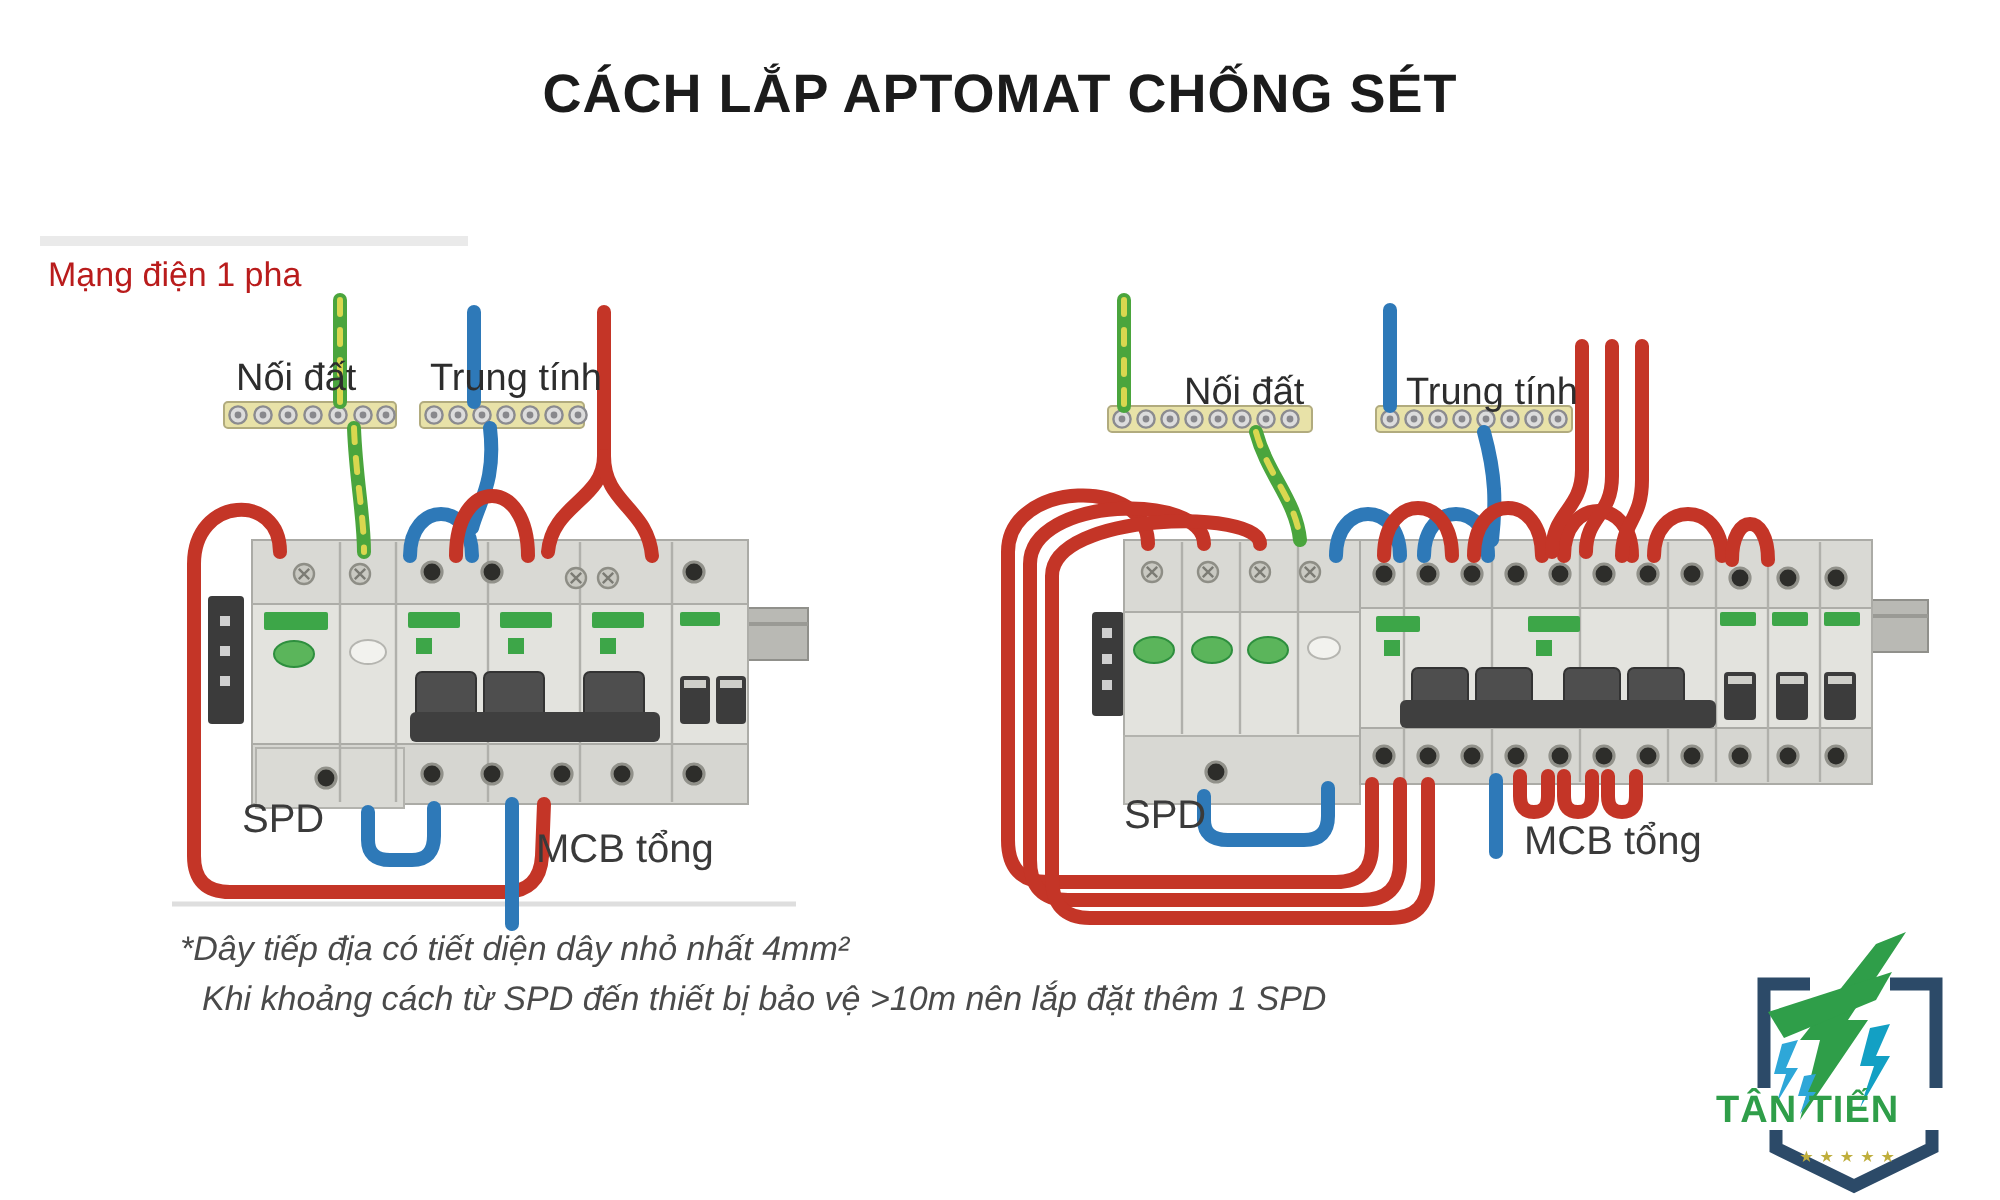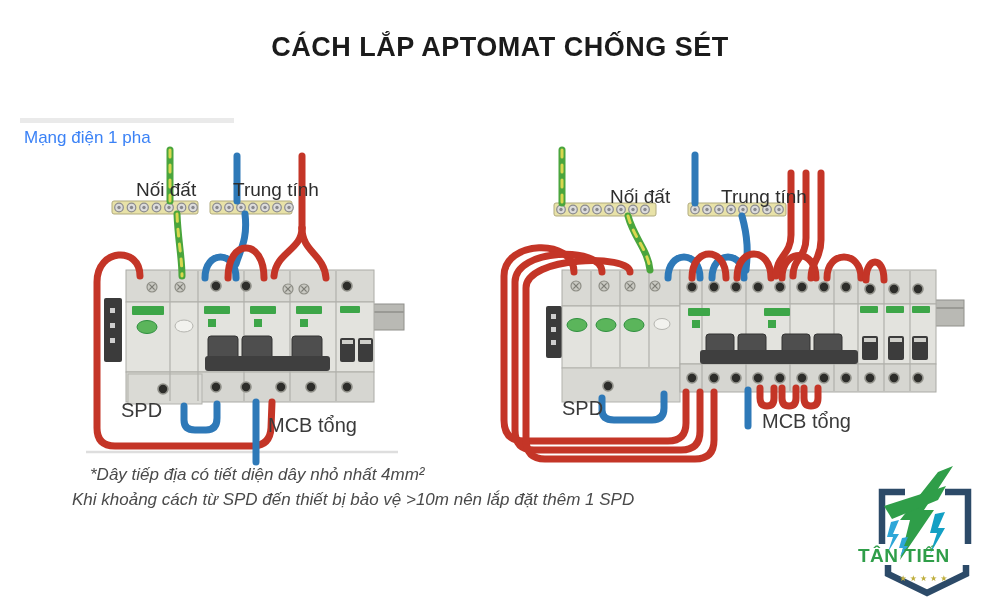--- a/index.html
+++ b/index.html
@@ -1,22 +1,22 @@
 <!DOCTYPE html>
 <html><head>
 <meta charset="utf-8">
 <style>
   html,body{margin:0;padding:0;background:#fff;}
   .canvas{position:relative;width:1000px;height:600px;background:#ffffff;overflow:hidden;
           font-family:"Liberation Sans",sans-serif;}
   .lbl{position:absolute;white-space:nowrap;}
   .page-title{left:0;right:0;top:32px;text-align:center;font-size:27px;font-weight:800;
               color:#1b1b1b;letter-spacing:.5px;}
-  .net-title{font-size:17px;color:#3b82f6;}
-  .wire-lbl{font-size:19px;color:#2d2d2d;margin-left:18px;}
+  .net-title{font-size:17px;color:#b91c1c;}
+  .wire-lbl{font-size:19px;color:#2d2d2d;}
   .dev-lbl{font-size:20px;color:#3a3a3a;}
   .note{font-style:italic;font-size:17px;color:#4a4a4a;}
   .logo-text{width:134px;text-align:left;font-size:19px;font-weight:800;color:#2f9e49;
              letter-spacing:.5px;}
   .logo-stars{width:134px;text-align:center;font-size:8px;color:#bfae3c;letter-spacing:3px;}
   svg{position:absolute;left:0;top:0;}
 </style>
 </head>
 <body>
 
@@ -313,17 +313,17 @@
   <div class="lbl wire-lbl" style="left:215px;top:179px;">Trung tính</div>
   <div class="lbl dev-lbl" style="left:121px;top:399px;">SPD</div>
   <div class="lbl dev-lbl" style="left:268px;top:414px;">MCB tổng</div>
 
   <div class="lbl wire-lbl" style="left:592px;top:186px;">Nối đất</div>
   <div class="lbl wire-lbl" style="left:703px;top:186px;">Trung tính</div>
   <div class="lbl dev-lbl" style="left:562px;top:397px;">SPD</div>
   <div class="lbl dev-lbl" style="left:762px;top:410px;">MCB tổng</div>
 
   <div class="lbl note" style="left:90px;top:465px;">*Dây tiếp địa có tiết diện dây nhỏ nhất 4mm²</div>
-  <div class="lbl note" style="left:72px;top:490px;">Khi khoảng cách từ SPD đến thiết bị bảo vệ &gt;10m nên lắp đặt thêm 1 SPD</div>
+  <div class="lbl note" style="left:101px;top:490px;">Khi khoảng cách từ SPD đến thiết bị bảo vệ &gt;10m nên lắp đặt thêm 1 SPD</div>
 
   <div class="lbl logo-text" style="left:858px;top:545px;">TÂN TIẾN</div>
   <div class="lbl logo-stars" style="left:858px;top:574px;">★★★★★</div>
 </div>
 
 </body></html>

